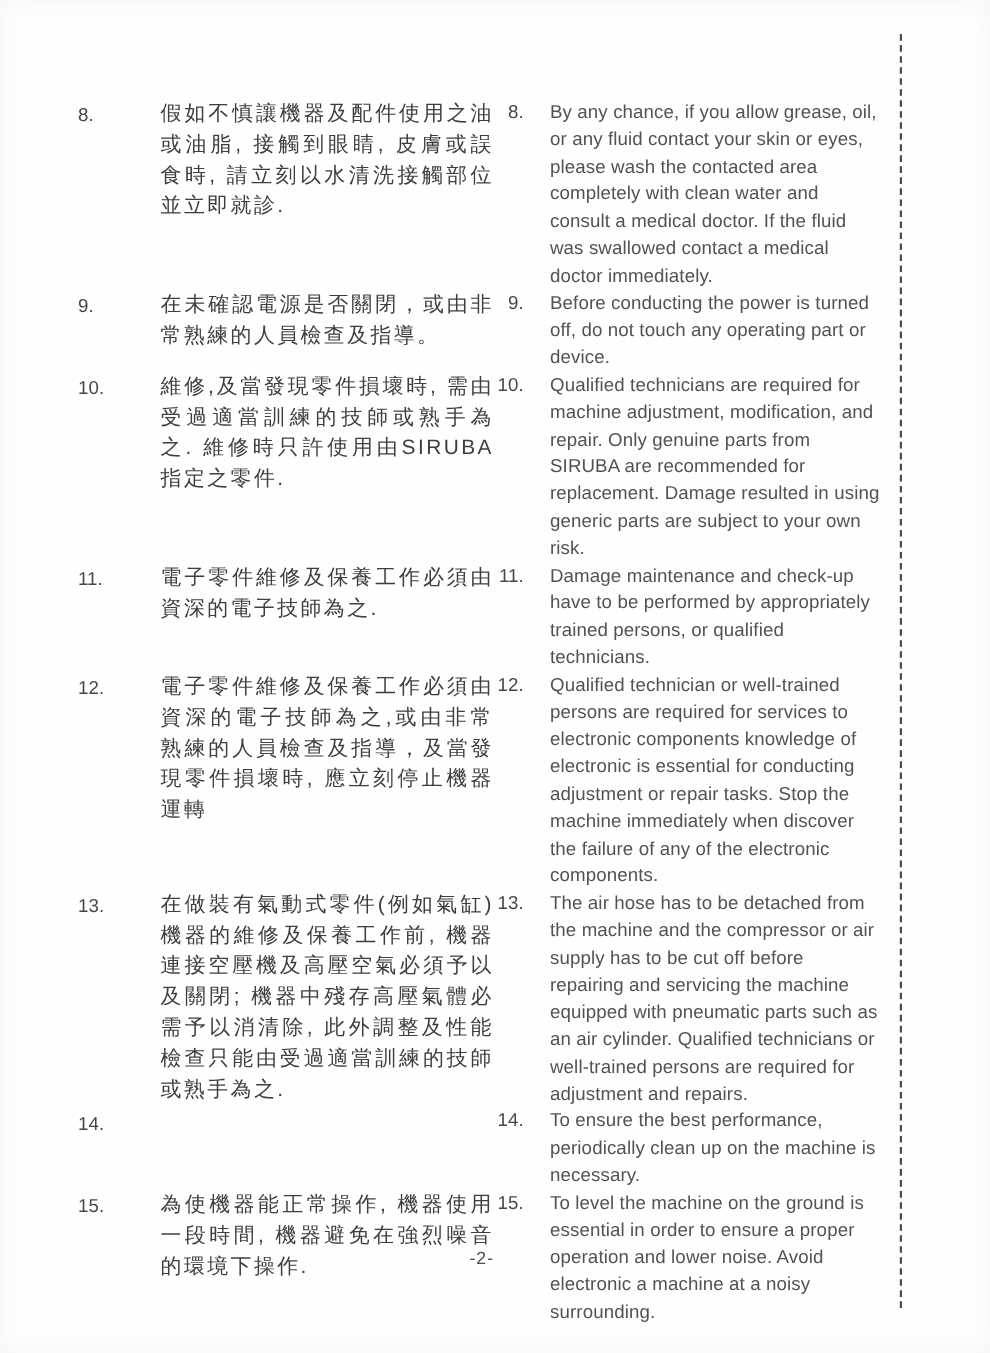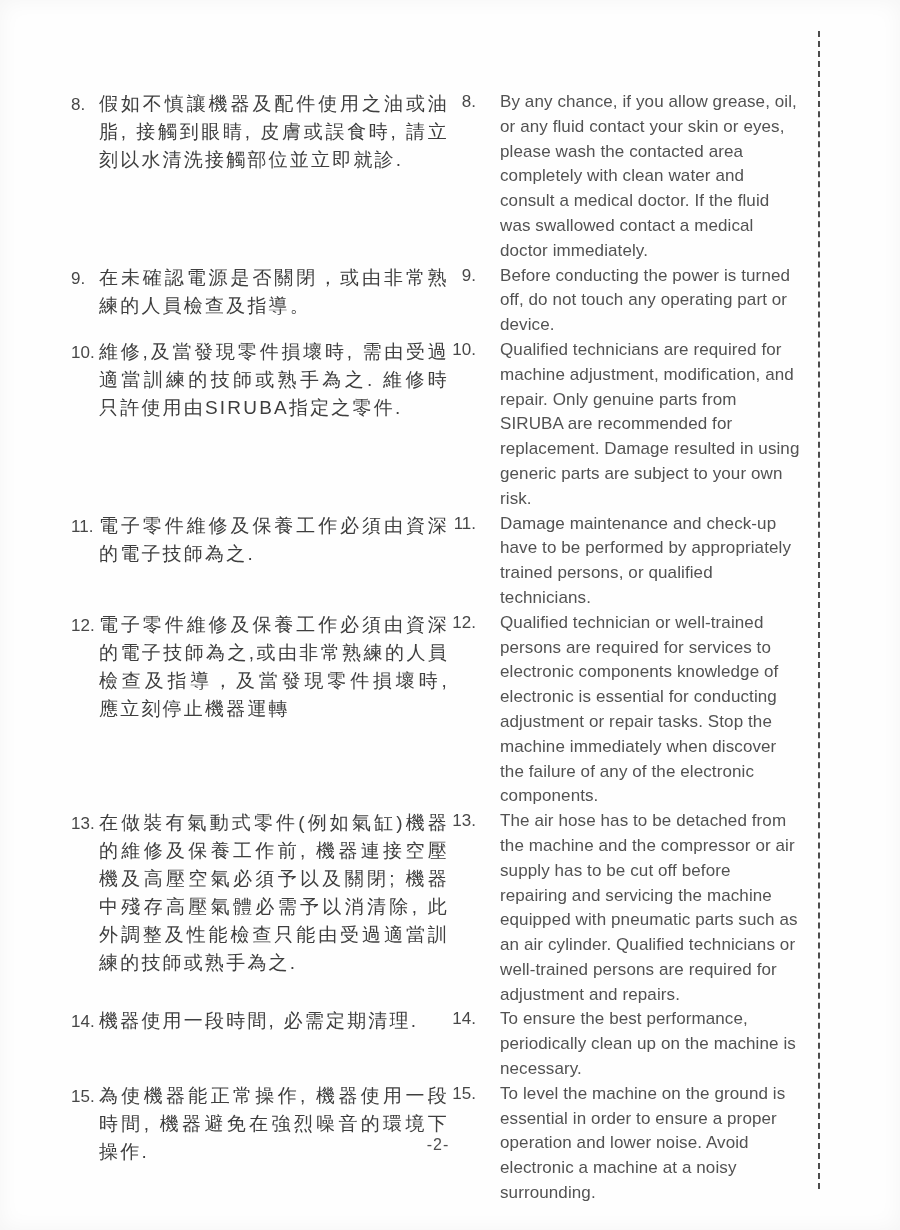--- a/index.html
+++ b/index.html
@@ -66,20 +66,21 @@
   .txt {
     margin: 0;
     flex: 1 1 auto;
   }
   .zh-txt {
     font-size: 19px;
     line-height: 28px;
     letter-spacing: 2.2px;
     color: #3e3e3e;
     text-align: justify;
+    margin-left: 47px;
   }
   .en-txt {
     font-size: 17px;
     line-height: 24.8px;
     letter-spacing: 0.1px;
     color: #525252;
     margin-left: 24px;
   }
   .page-number {
     position: absolute;
@@ -161,21 +162,20 @@
       </div>
       <div class="col col-en">
         <span class="num">13.</span>
         <p class="txt en-txt">The air hose has to be detached from the machine and the compressor or air supply has to be cut off before repairing and servicing the machine equipped with pneumatic parts such as an air cylinder. Qualified technicians or well-trained persons are required for adjustment and repairs.</p>
       </div>
     </section>
 
     <section class="row">
       <div class="col col-zh">
         <span class="num">14.</span>
-        <p class="txt zh-txt">機器使用一段時間, 必需定期清理.</p>
       </div>
       <div class="col col-en">
         <span class="num">14.</span>
         <p class="txt en-txt">To ensure the best performance, periodically clean up on the machine is necessary.</p>
       </div>
     </section>
 
     <section class="row">
       <div class="col col-zh">
         <span class="num">15.</span>

